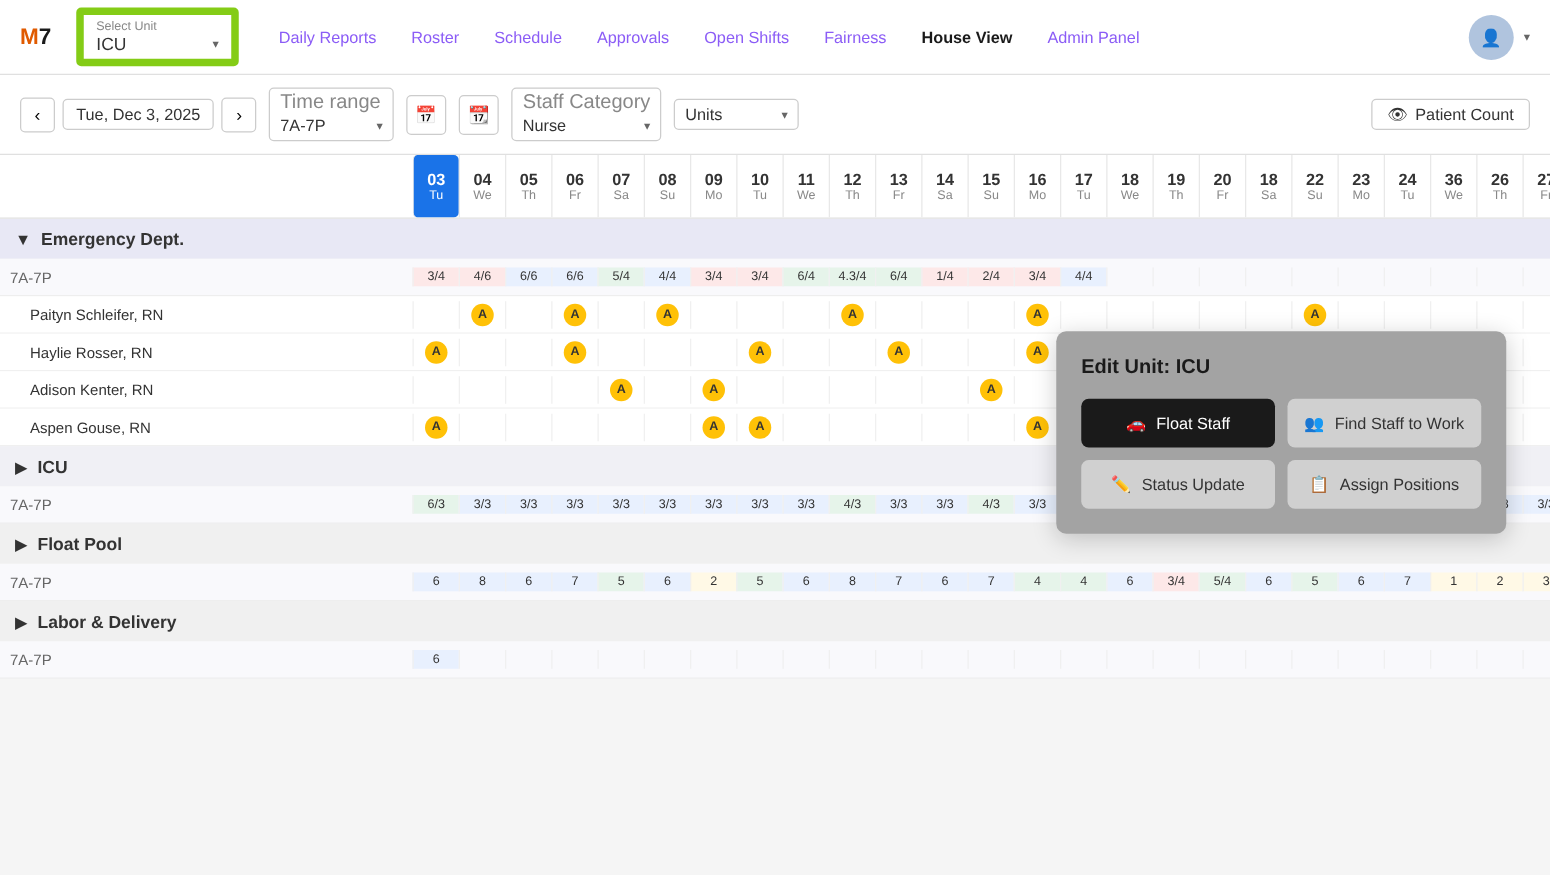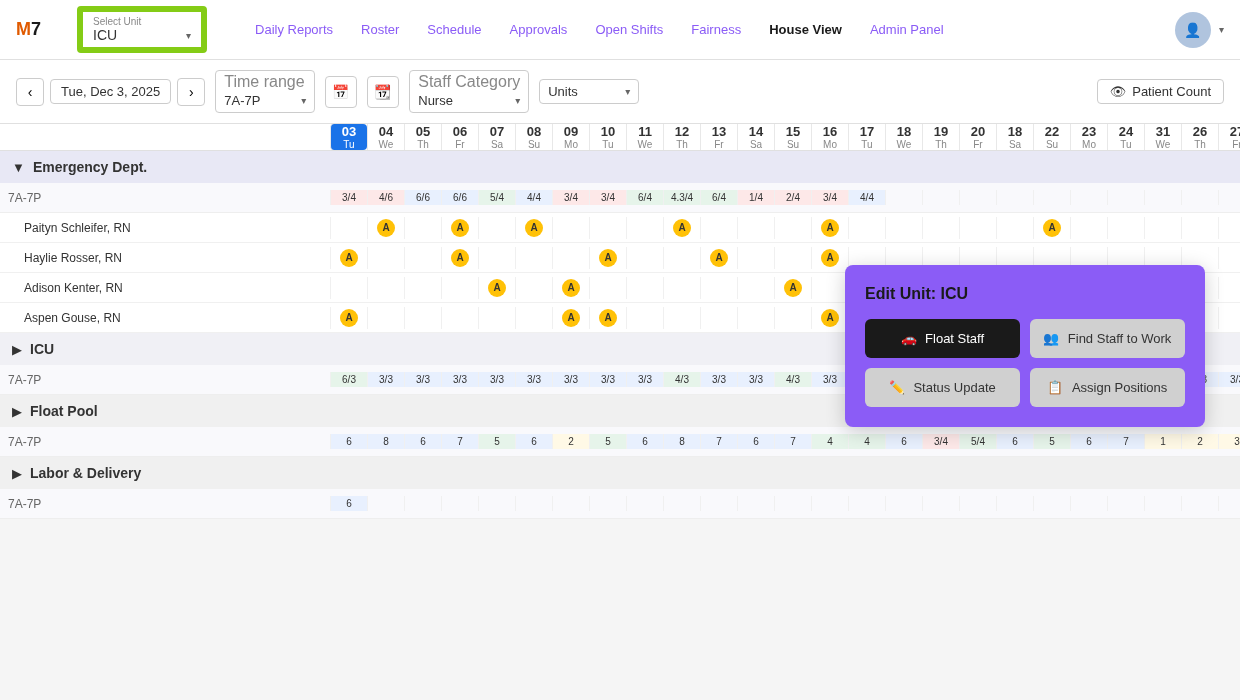--- a/index.html
+++ b/index.html
@@ -1,19 +1,19 @@
 <!DOCTYPE html>
 <html><head>
   <meta charset="utf-8">
   <style>
     * { box-sizing: border-box; margin: 0; padding: 0; }
     body { font-family: -apple-system, BlinkMacSystemFont, 'Segoe UI', sans-serif; background: #f5f5f5; font-size: 13px; color: #333; overflow: hidden; width: 1240px; height: 700px; }
 
     
-    .topbar { display: flex; align-items: center; background: #fff; height: 60px; padding: 0 16px; border-bottom: 1px solid #e0e0e0; gap: 28px; }
+    .topbar { display: flex; align-items: center; background: #fff; height: 60px; padding: 0 16px; border-bottom: 1px solid #e0e0e0; gap: 12px; }
     .logo { font-weight: 900; font-size: 18px; color: #1a1a1a; margin-right: 8px; }
     .logo span { color: #e05a00; }
     .unit-select-wrapper { position: relative; border: 6px solid #84cc16; border-radius: 4px; padding: 4px 10px; min-width: 130px; font-size: 13px; display: flex; flex-direction: column; }
     .unit-select-label { font-size: 10px; color: #888; }
     .unit-select-inner { display: flex; align-items: center; justify-content: space-between; gap: 6px; font-size: 14px; font-weight: 500; }
     .nav-items { display: flex; gap: 4px; margin-left: 8px; flex: 1; }
     .nav-item { padding: 6px 12px; color: #8b5cf6; font-size: 13px; cursor: pointer; border-radius: 4px; white-space: nowrap; }
     .nav-item.active { font-weight: 600; color: #1a1a1a; }
     .topbar-right { margin-left: auto; display: flex; align-items: center; gap: 8px; }
     .avatar { width: 36px; height: 36px; border-radius: 50%; background: #b0c4de; overflow: hidden; display: flex; align-items: center; justify-content: center; font-size: 14px; }
@@ -27,41 +27,41 @@
     .filter-label { font-size: 16px; color: #888; }
     .filter-select-inner { display: flex; align-items: center; justify-content: space-between; gap: 4px; font-size: 13px; font-weight: 500; padding: 2px 0; }
     .icon-btn { width: 32px; height: 32px; border: 1px solid #ccc; border-radius: 4px; background: #fff; display: flex; align-items: center; justify-content: center; cursor: pointer; font-size: 14px; }
     .patient-count-btn { display: flex; align-items: center; gap: 6px; border: 1px solid #ccc; border-radius: 4px; padding: 4px 12px; background: #fff; cursor: pointer; font-size: 13px; margin-left: auto; }
 
     
     .calendar-container { display: flex; flex-direction: column; height: calc(700px - 120px); overflow-y: auto; }
     .calendar-header { display: flex; background: #fff; border-bottom: 1px solid #e0e0e0; position: sticky; top: 0; z-index: 10; }
     .row-label-col { width: 330px; min-width: 330px; }
     .date-cells { display: flex; flex: 1; overflow: hidden; }
-    .date-cell { min-width: 37px; flex: 1; text-align: center; padding: 0 2px; border-left: 1px solid #e8e8e8; }
+    .date-cell { min-width: 37px; flex: 1; text-align: center; padding: 12px 2px; border-left: 1px solid #e8e8e8; }
     .date-cell .day-num { font-size: 13px; font-weight: 600; color: #333; }
     .date-cell .day-name { font-size: 10px; color: #888; }
     .date-cell.today { background: #1a73e8; border-radius: 4px; }
     .date-cell.today .day-num, .date-cell.today .day-name { color: #fff; }
 
     
     .section-header { display: flex; align-items: center; background: #e8e8f5; padding: 8px 12px; gap: 8px; cursor: pointer; }
     .section-header .section-name { font-weight: 600; font-size: 14px; }
     .section-row { display: flex; align-items: center; background: #f9f9fc; border-bottom: 1px solid #eee; min-height: 30px; }
     .staff-row { display: flex; align-items: center; background: #fff; border-bottom: 1px solid #f0f0f0; min-height: 30px; }
     .staff-name { width: 330px; min-width: 330px; padding: 4px 8px 4px 24px; font-size: 12px; color: #333; }
     .time-label-row { width: 330px; min-width: 330px; padding: 4px 8px; font-size: 12px; color: #666; }
     .cell-values { display: flex; flex: 1; }
     .cell-val { min-width: 37px; flex: 1; text-align: center; font-size: 10px; padding: 2px 0; border-left: 1px solid #f0f0f0; display: flex; align-items: center; justify-content: center; }
     .cell-val.red-bg { background: #fde8e8; }
     .cell-val.green-bg { background: #e6f4ea; }
     .cell-val.yellow-bg { background: #fff9e6; }
     .cell-val.blue-bg { background: #e8f0fe; }
     .badge-a { background: #ffc107; color: #333; border-radius: 50%; width: 18px; height: 18px; display: flex; align-items: center; justify-content: center; font-size: 10px; font-weight: 600; }
-    .popup { position: absolute; background: #8b5cf6; border-radius: 8px; box-shadow: 0 4px 20px rgba(0,0,0,0.2); padding: 20px; width: 360px; z-index: 200; top: 265px; left: 845px; }
+    .popup { position: absolute; background: #a3a3a3; border-radius: 8px; box-shadow: 0 4px 20px rgba(0,0,0,0.2); padding: 20px; width: 360px; z-index: 200; top: 265px; left: 845px; }
     .popup-title { font-size: 16px; font-weight: 600; margin-bottom: 16px; color: #1a1a1a; }
     .popup-buttons { display: grid; grid-template-columns: 1fr 1fr; gap: 10px; }
     .popup-btn { display: flex; align-items: center; justify-content: center; gap: 8px; padding: 12px; border-radius: 6px; border: none; cursor: pointer; font-size: 13px; font-weight: 500; }
     .popup-btn.dark { background: #1a1a1a; color: #fff; }
     .popup-btn.light-gray { background: #d0d0d0; color: #333; }
 
     
     .chevron { font-size: 10px; color: #666; }
   </style>
 </head>
@@ -213,21 +213,21 @@
         </div>
         <div class="date-cell">
           <div class="day-num">23</div>
           <div class="day-name">Mo</div>
         </div>
         <div class="date-cell">
           <div class="day-num">24</div>
           <div class="day-name">Tu</div>
         </div>
         <div class="date-cell">
-          <div class="day-num">31</div>
+          <div class="day-num">36</div>
           <div class="day-name">We</div>
         </div>
         <div class="date-cell">
           <div class="day-num">26</div>
           <div class="day-name">Th</div>
         </div>
         <div class="date-cell">
           <div class="day-num">27</div>
           <div class="day-name">Fr</div>
         </div>

